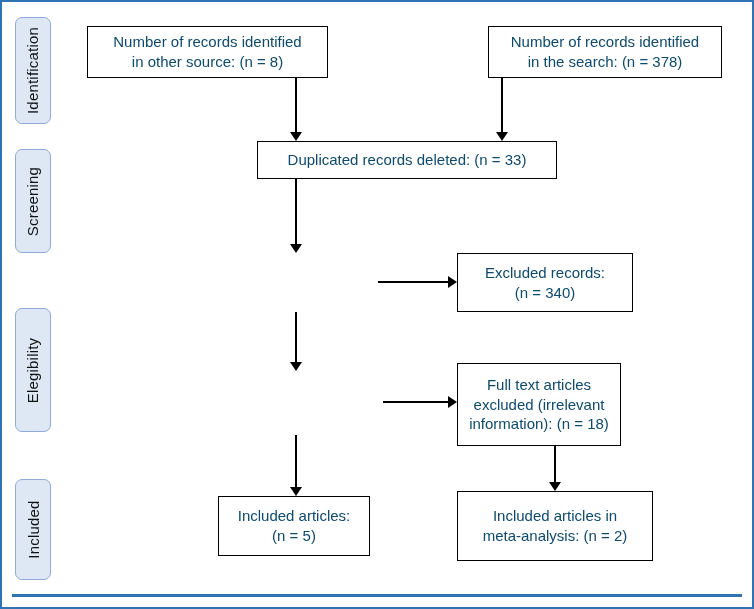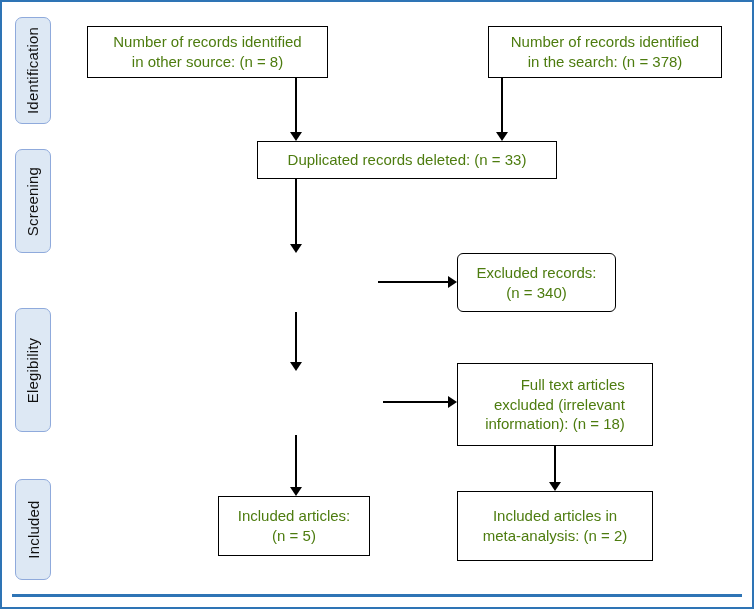--- a/index.html
+++ b/index.html
@@ -40,21 +40,21 @@
     position: absolute;
     box-sizing: border-box;
     background: #ffffff;
     border: 1.5px solid #000000;
     display: flex;
     align-items: center;
     justify-content: center;
     text-align: center;
     font-size: 15px;
     line-height: 1.32;
-    color: #4d7c0f;
+    color: #0c4a6e;
     white-space: pre-line;
     padding: 2px 4px;
   }
   
   .arrow-down {
     position: absolute;
     width: 12px;
     display: flex;
     flex-direction: column;
     align-items: center;
@@ -119,25 +119,25 @@
 
   <div class="flowbox" style="left:85px; top:24px; width:241px; height:52px;">Number of records identified
 in other source: (n = 8)</div>
 
   <div class="flowbox" style="left:486px; top:24px; width:234px; height:52px;">Number of records identified
 in the search: (n = 378)</div>
 
   <div class="flowbox" style="left:255px; top:139px; width:300px; height:38px;">Duplicated records deleted: (n = 33)</div>
 
 
-  <div class="flowbox" style="left:455px; top:251px; width:159px; height:59px;border-radius:6px;">Excluded records:
+  <div class="flowbox" style="left:455px; top:251px; width:176px; height:59px;">Excluded records:
 (n = 340)</div>
 
 
-  <div class="flowbox" style="left:455px; top:361px; width:196px; height:83px;text-align:right;">Full text articles
+  <div class="flowbox" style="left:455px; top:361px; width:164px; height:83px;">Full text articles
 excluded (irrelevant
 information): (n = 18)</div>
 
   <div class="flowbox" style="left:216px; top:494px; width:152px; height:60px;">Included articles:
 (n = 5)</div>
 
   <div class="flowbox" style="left:455px; top:489px; width:196px; height:70px;">Included articles in
 meta-analysis: (n = 2)</div>
 
   <div class="arrow-down" style="left:288px; top:76px; height:63px;">

